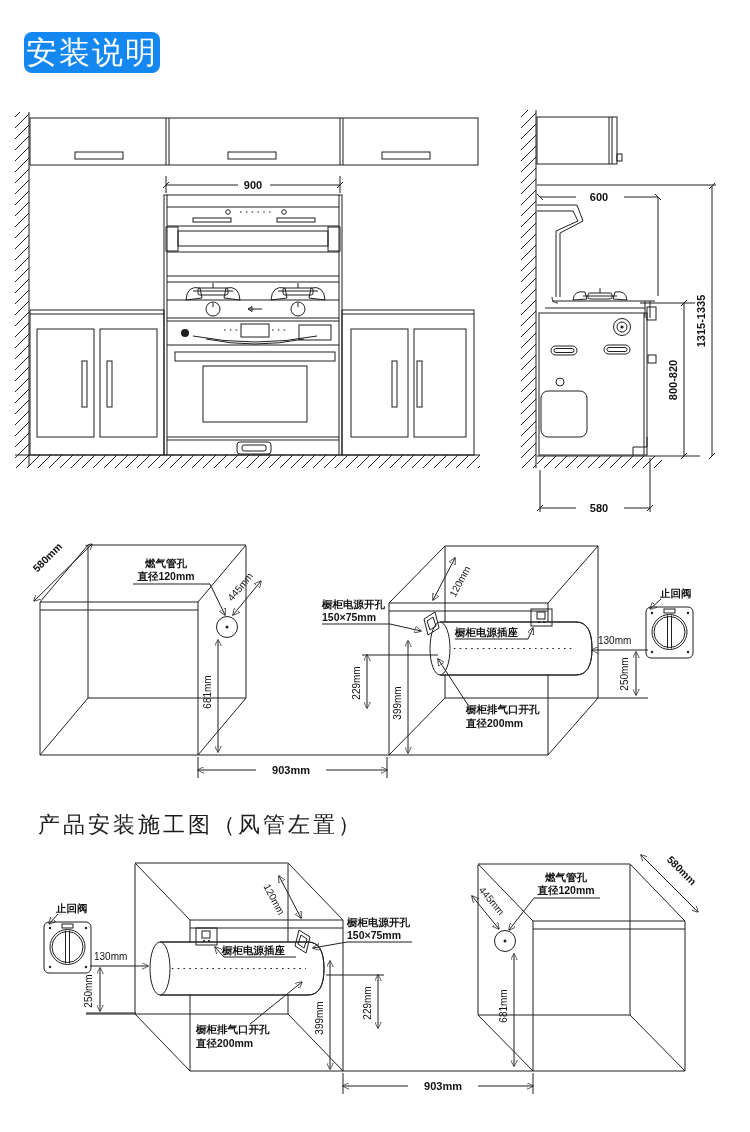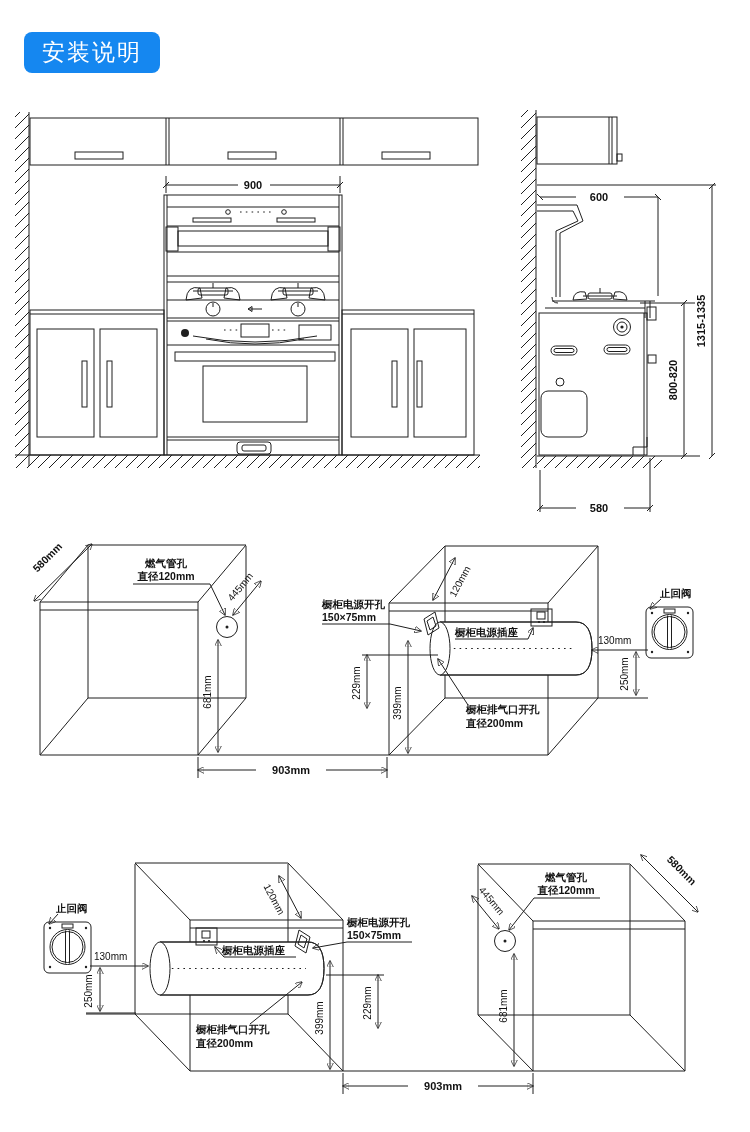--- a/index.html
+++ b/index.html
@@ -1,19 +1,19 @@
 <!DOCTYPE html>
 <html><head>
 <meta charset="utf-8">
 <style>
   html,body{margin:0;padding:0;background:#fff;}
   #page{position:relative;width:750px;height:1132px;background:#fff;overflow:hidden;
         font-family:"Liberation Sans",sans-serif;}
   #badge{position:absolute;left:24px;top:32px;width:136px;height:41px;background:#1587f0;
-         border-radius:8px;color:#fff;font-size:23px;display:flex;align-items:center;
+         border-radius:8px;color:#fff;font-size:31px;display:flex;align-items:center;
          justify-content:center;letter-spacing:2px;}
   .caption{position:absolute;left:38px;font-family:"Liberation Serif",serif;font-size:22px;
            color:#1c1c1c;letter-spacing:3px;white-space:nowrap;}
   #cap-right{top:486px;}
   #cap-left{top:810px;}
   svg{position:absolute;left:0;top:0;}
   svg path,svg line,svg rect,svg circle,svg ellipse,svg polyline{stroke:#1f1f1f;fill:none;stroke-width:1;}
   svg text{font-family:"Liberation Sans",sans-serif;fill:#111;stroke:none;}
   .lbl{font-size:10.5px;font-weight:bold;}
   .dim{font-size:10px;font-weight:normal;}
@@ -23,20 +23,21 @@
   .ribs{stroke-dasharray:1.6 4.2;}
   .hat{fill:url(#hatch);stroke:none;}
 </style>
 </head>
 <body>
 
 <div id="page">
 
 <div id="badge">安装说明</div>
 
+<div id="cap-left" class="caption">产品安装施工图（风管左置）</div>
 
 <svg width="750" height="1132" viewBox="0 0 750 1132">
 <defs>
   <pattern id="hatch" width="11" height="11" patternUnits="userSpaceOnUse">
     <path d="M-1,12 L12,-1" stroke="#1f1f1f" stroke-width="1"></path>
   </pattern>
   <marker id="ar" viewBox="0 0 10 10" refX="9" refY="5" markerWidth="7" markerHeight="7" orient="auto-start-reverse">
           <path d="M0,0 L10,5 L0,10 Z" fill="#1f1f1f" stroke="none"></path>
         </marker>
   <g id="burnerF">

